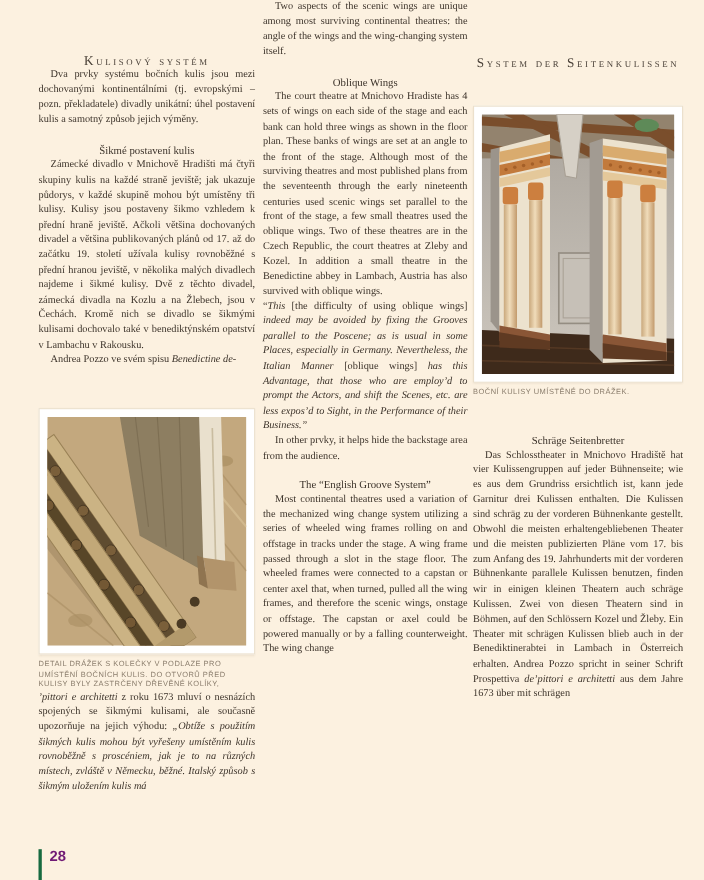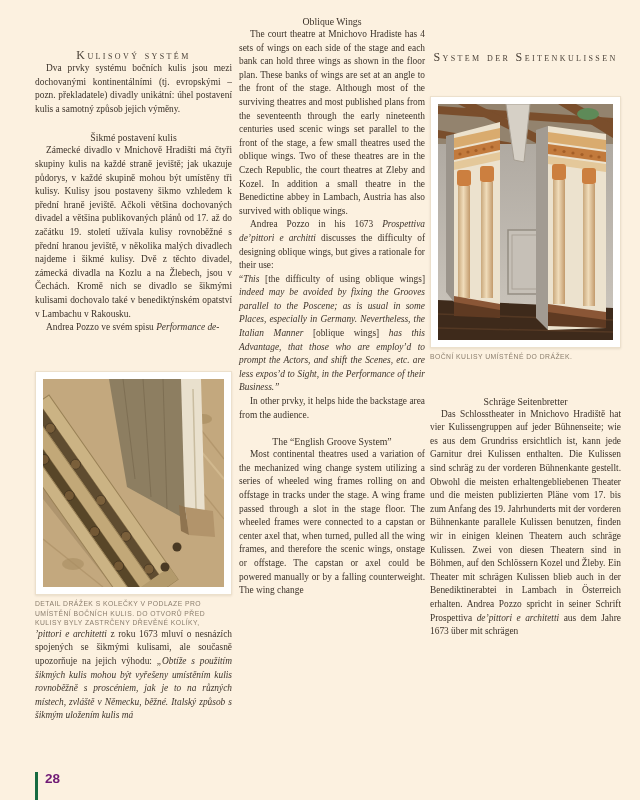--- a/index.html
+++ b/index.html
@@ -61,21 +61,21 @@
 </style>
 </head>
 <body>
 
 <div class="col col-left">
   <div class="cz-top">
     <h1 class="colhead mt-head">Kulisový systém</h1>
     <p class="body indent gap10">Dva prvky systému bočních kulis jsou mezi dochovanými kontinentálními (tj. evropskými – pozn. překladatele) divadly unikátní: úhel postavení kulis a samotný způsob jejich výměny.</p>
     <p class="subhead gap16">Šikmé postavení kulis</p>
     <p class="body indent gap4">Zámecké divadlo v Mnichově Hradišti má čtyři skupiny kulis na každé straně jeviště; jak ukazuje půdorys, v každé skupině mohou být umístěny tři kulisy. Kulisy jsou postaveny šikmo vzhledem k přední hraně jeviště. Ačkoli většina dochovaných divadel a většina publikovaných plánů od 17. až do začátku 19. století užívala kulisy rovnoběžné s přední hranou jeviště, v několika malých divadlech najdeme i šikmé kulisy. Dvě z těchto divadel, zámecká divadla na Kozlu a na Žlebech, jsou v Čechách. Kromě nich se divadlo se šikmými kulisami dochovalo také v benediktýnském opatství v Lambachu v Rakousku.</p>
-    <p class="body indent"><span>Andrea Pozzo ve svém spisu </span><span class="it">Performance de-</span></p>
+    <p class="body indent"><span>Andrea Pozzo ve svém spisu </span><span class="it">Benedictine de-</span></p>
   </div>
 
   <div class="photo-frame" style="width:197px;">
     <svg width="181" height="208" viewBox="0 0 181 208" xmlns="http://www.w3.org/2000/svg">
 
       <rect x="0" y="0" width="181" height="208" fill="#c3a87e"></rect>
       <g stroke="#b0946a" stroke-width="1.4" opacity="0.8">
         <path d="M-10 40 L120 200" fill="none"></path>
         <path d="M-10 90 L90 208" fill="none"></path>
         <path d="M60 -10 L181 140" fill="none"></path>
@@ -133,23 +133,23 @@
   <p class="caption">DETAIL DRÁŽEK S KOLEČKY V PODLAZE PRO UMÍSTĚNÍ BOČNÍCH KULIS. DO OTVORŮ PŘED KULISY BYLY ZASTRČENY DŘEVĚNÉ KOLÍKY,</p>
 
   <p class="body gap16"><span class="it">’pittori e architetti </span><span>z roku 1673 mluví o nesnázích spojených se šikmými kulisami, ale současně upozorňuje na jejich výhodu: </span><span class="it">„Obtíže s použitím šikmých kulis mohou být vyřešeny umístěním kulis rovnoběžně s proscéniem, jak je to na různých místech, zvláště v Německu, běžné. Italský způsob s šikmým uložením kulis má</span></p>
 
   <div class="pageno-wrap">
     <span class="pageno">28</span>
   </div>
 </div>
 
 <div class="col col-mid">
+  <p class="body indent gap10">Two aspects of the scenic wings are unique among most surviving continental theatres: the angle of the wings and the wing-changing system itself.</p>
   <p class="subhead gap16">Oblique Wings</p>
   <p class="body indent gap4">The court theatre at Mnichovo Hradiste has 4 sets of wings on each side of the stage and each bank can hold three wings as shown in the floor plan. These banks of wings are set at an angle to the front of the stage. Although most of the surviving theatres and most published plans from the seventeenth through the early nineteenth centuries used scenic wings set parallel to the front of the stage, a few small theatres used the oblique wings. Two of these theatres are in the Czech Republic, the court theatres at Zleby and Kozel. In addition a small theatre in the Benedictine abbey in Lambach, Austria has also survived with oblique wings.</p>
-  <p class="body indent"><span>Andrea Pozzo in his 1673 </span><span class="it">Prospettiva de’pittori e architti </span><span>discusses the difficulty of designing oblique wings, but gives a rationale for their use:</span></p>
   <p class="body"><span>“</span><span class="it">This </span><span>[the difficulty of using oblique wings] </span><span class="it">indeed may be avoided by fixing the Grooves parallel to the Poscene; as is usual in some Places, especially in Germany. Nevertheless, the Italian Manner </span><span>[oblique wings] </span><span class="it">has this Advantage, that those who are employ’d to prompt the Actors, and shift the Scenes, etc. are less expos’d to Sight, in the Performance of their Business.”</span></p>
   <p class="body indent">In other prvky, it helps hide the backstage area from the audience.</p>
   <p class="subhead gap14">The “English Groove System”</p>
   <p class="body indent gap4">Most continental theatres used a variation of the mechanized wing change system utilizing a series of wheeled wing frames rolling on and offstage in tracks under the stage. A wing frame passed through a slot in the stage floor. The wheeled frames were connected to a capstan or center axel that, when turned, pulled all the wing frames, and therefore the scenic wings, onstage or offstage. The capstan or axel could be powered manually or by a falling counterweight. The wing change</p>
 </div>
 
 <div class="col col-right">
   <div class="de-top">
     <h1 class="colhead mt-head2">System der Seitenkulissen</h1>
   </div>

